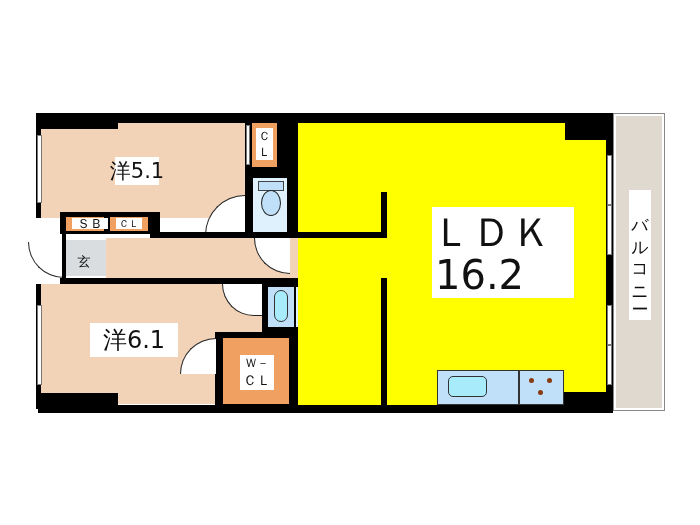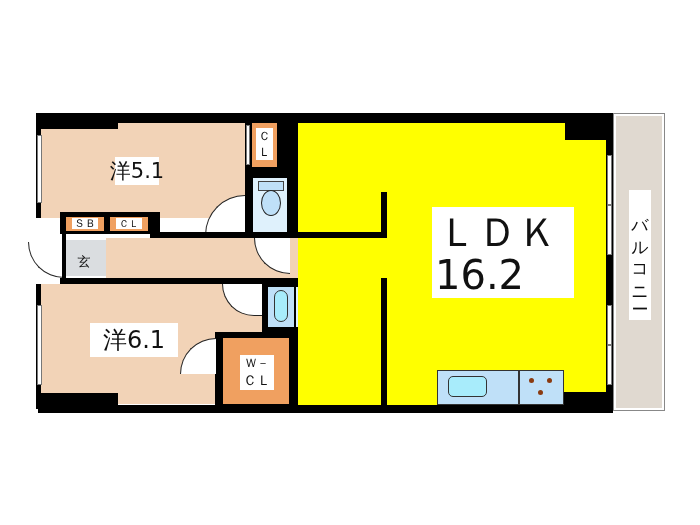--- a/index.html
+++ b/index.html
@@ -39,21 +39,21 @@
 
 <div class="abs wall" style="left:245px;top:170px;width:50px;height:68px;"></div>
 <div class="abs room-blue" style="left:253px;top:178px;width:34px;height:58px;"></div>
 <div class="abs" style="left:258px;top:181px;width:26px;height:10px;background:#bfe0f8;border:1px solid #444;"></div>
 <div class="abs" style="left:261px;top:190px;width:20px;height:26px;background:#bfe0f8;border:1.5px solid #222;border-radius:50%;"></div>
 
 <div class="abs door-arc" style="left:205px;top:195px;width:40px;height:40px;border-radius:40px 0 0 0;border-right:none;border-bottom:none;"></div>
 
 <div class="abs wall" style="left:60px;top:212px;width:100px;height:22px;"></div>
 <div class="abs room-orange" style="left:66px;top:217px;width:38px;height:14px;"></div>
-<div class="abs label" style="left:72px;top:218px;width:26px;height:11px;font-size:11px;">ＳＢ</div>
+<div class="abs label" style="left:72px;top:218px;width:36px;height:11px;font-size:13px;">ＳＢ</div>
 <div class="abs room-orange" style="left:110px;top:217px;width:38px;height:14px;"></div>
 <div class="abs label" style="left:116px;top:218px;width:26px;height:11px;font-size:10px;">ＣＬ</div>
 <div class="abs wall" style="left:150px;top:232px;width:230px;height:6px;"></div>
 
 <div class="abs room-grey" style="left:66px;top:240px;width:40px;height:36px;"></div>
 <div class="abs label" style="left:74px;top:253px;width:20px;height:17px;font-size:13px;background:transparent;">玄</div>
 <div class="abs door-arc" style="left:28px;top:242px;width:36px;height:36px;border-radius:0 0 0 36px;border-top:none;border-right:none;"></div>
 <div class="abs wall" style="left:62px;top:232px;width:4px;height:50px;"></div>
 
 <div class="abs room-tan" style="left:106px;top:238px;width:274px;height:40px;"></div>
@@ -87,21 +87,21 @@
 <div class="abs room-blue2" style="left:339px;top:338px;width:40px;height:66px;"></div>
 <div class="abs fixture" style="left:347px;top:343px;width:27px;height:58px;border-radius:5px;"></div>
 
 <div class="abs wall" style="left:290px;top:113px;width:8px;height:125px;"></div>
 <div class="abs room-yellow" style="left:298px;top:123px;width:310px;height:282px;"></div>
 <div class="abs room-yellow" style="left:384px;top:238px;width:224px;height:167px;"></div>
 <div class="abs wall" style="left:298px;top:232px;width:86px;height:6px;"></div>
 <div class="abs wall" style="left:381px;top:192px;width:6px;height:46px;"></div>
 <div class="abs wall" style="left:381px;top:278px;width:6px;height:130px;"></div>
 <div class="abs wall" style="left:565px;top:113px;width:48px;height:27px;"></div>
-<div class="abs label" style="left:432px;top:207px;width:142px;height:50px;font-size:40px;justify-content:flex-start;padding-left:6px;">ＬＤＫ</div>
+<div class="abs label" style="left:432px;top:207px;width:142px;height:50px;font-size:40px;justify-content:flex-start;">ＬＤＫ</div>
 <div class="abs label" style="left:432px;top:252px;width:142px;height:46px;font-size:40px;justify-content:flex-start;padding-left:3px;">16.2</div>
 
 <div class="abs room-blue2" style="left:437px;top:370px;width:82px;height:35px;border:1px solid #333;"></div>
 <div class="abs fixture" style="left:448px;top:376px;width:39px;height:21px;border-radius:5px;"></div>
 <div class="abs room-blue2" style="left:519px;top:370px;width:45px;height:35px;border:1px solid #333;"></div>
 <div class="abs" style="left:529px;top:378px;width:5px;height:5px;background:#8a3a10;border-radius:50%;"></div>
 <div class="abs" style="left:547px;top:378px;width:5px;height:5px;background:#8a3a10;border-radius:50%;"></div>
 <div class="abs" style="left:538px;top:390px;width:5px;height:5px;background:#8a3a10;border-radius:50%;"></div>
 <div class="abs wall" style="left:564px;top:392px;width:49px;height:18px;"></div>
 

